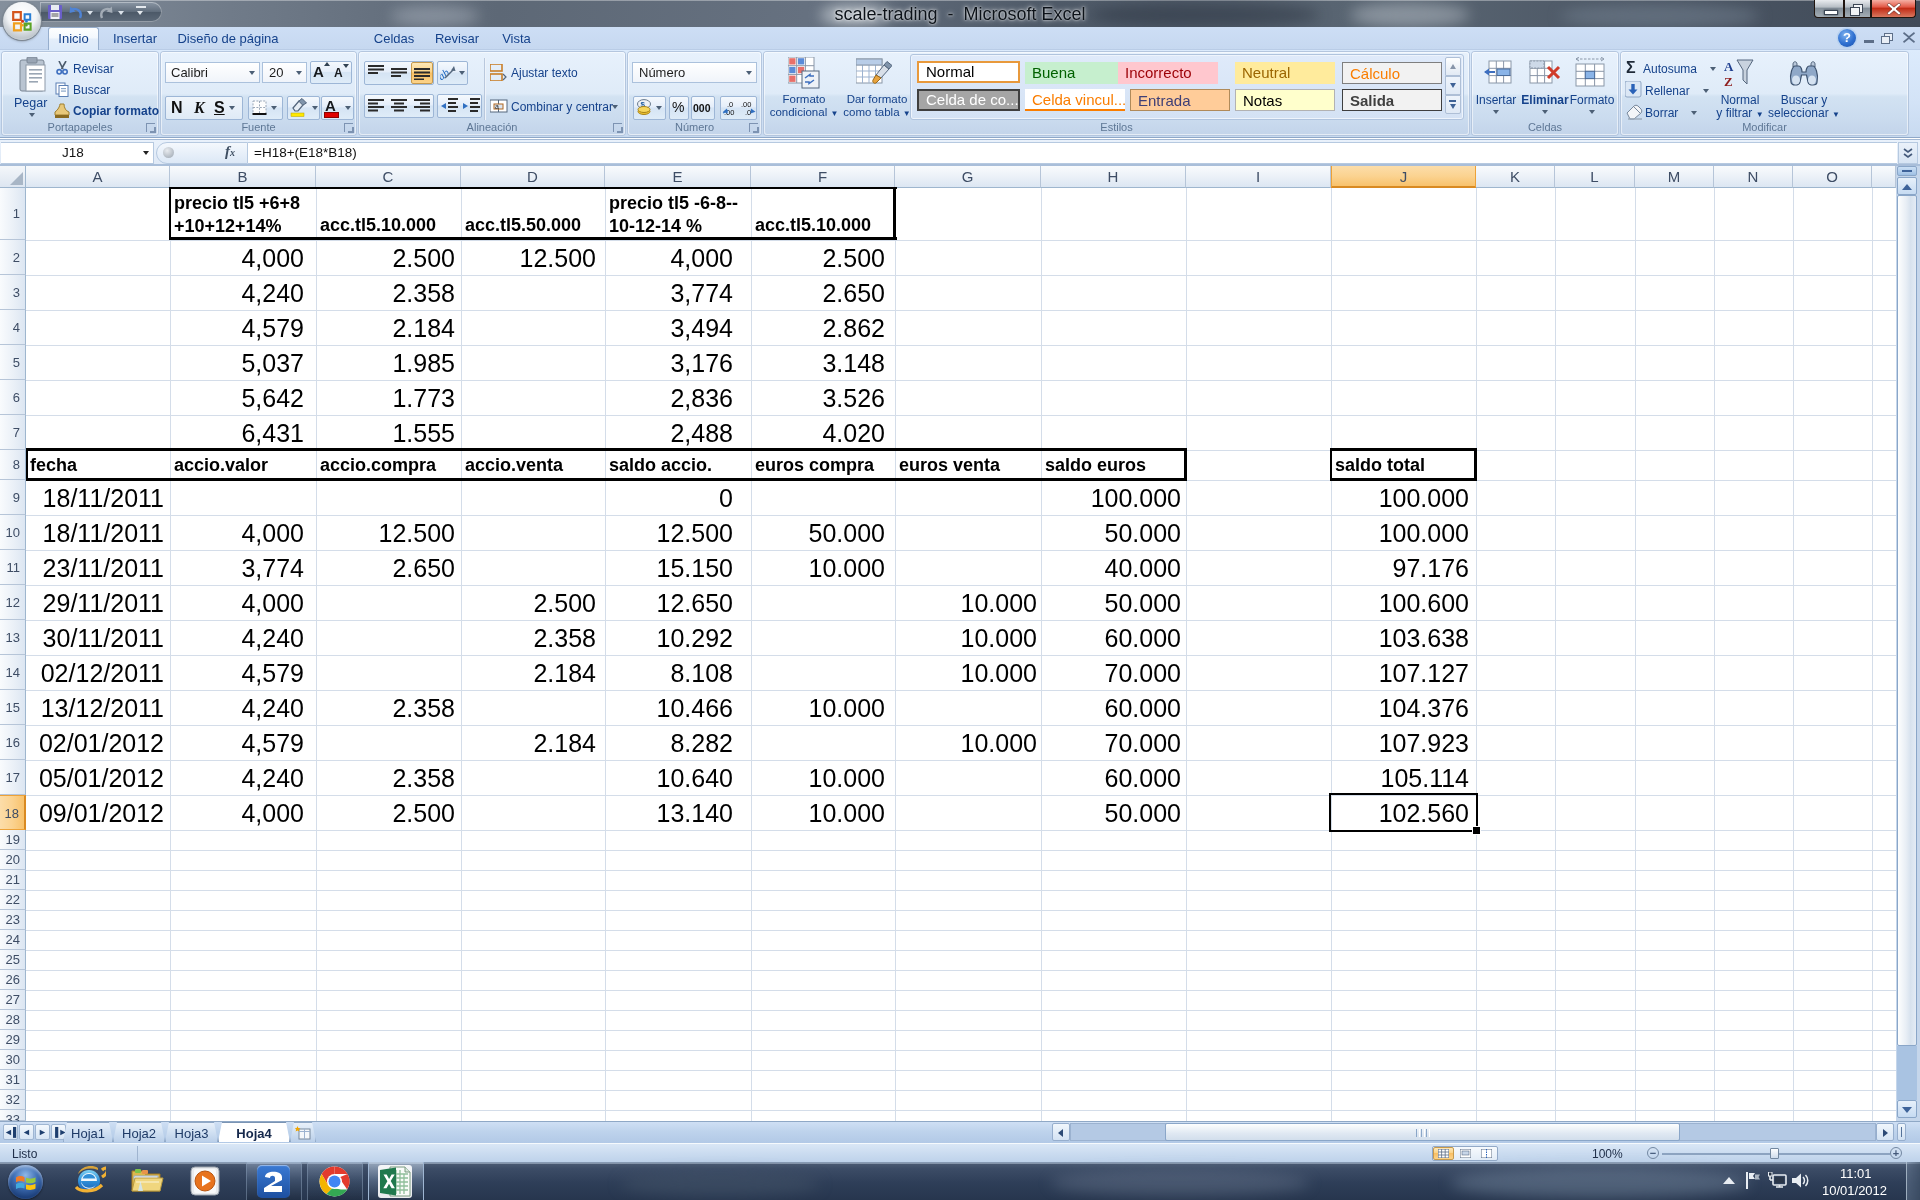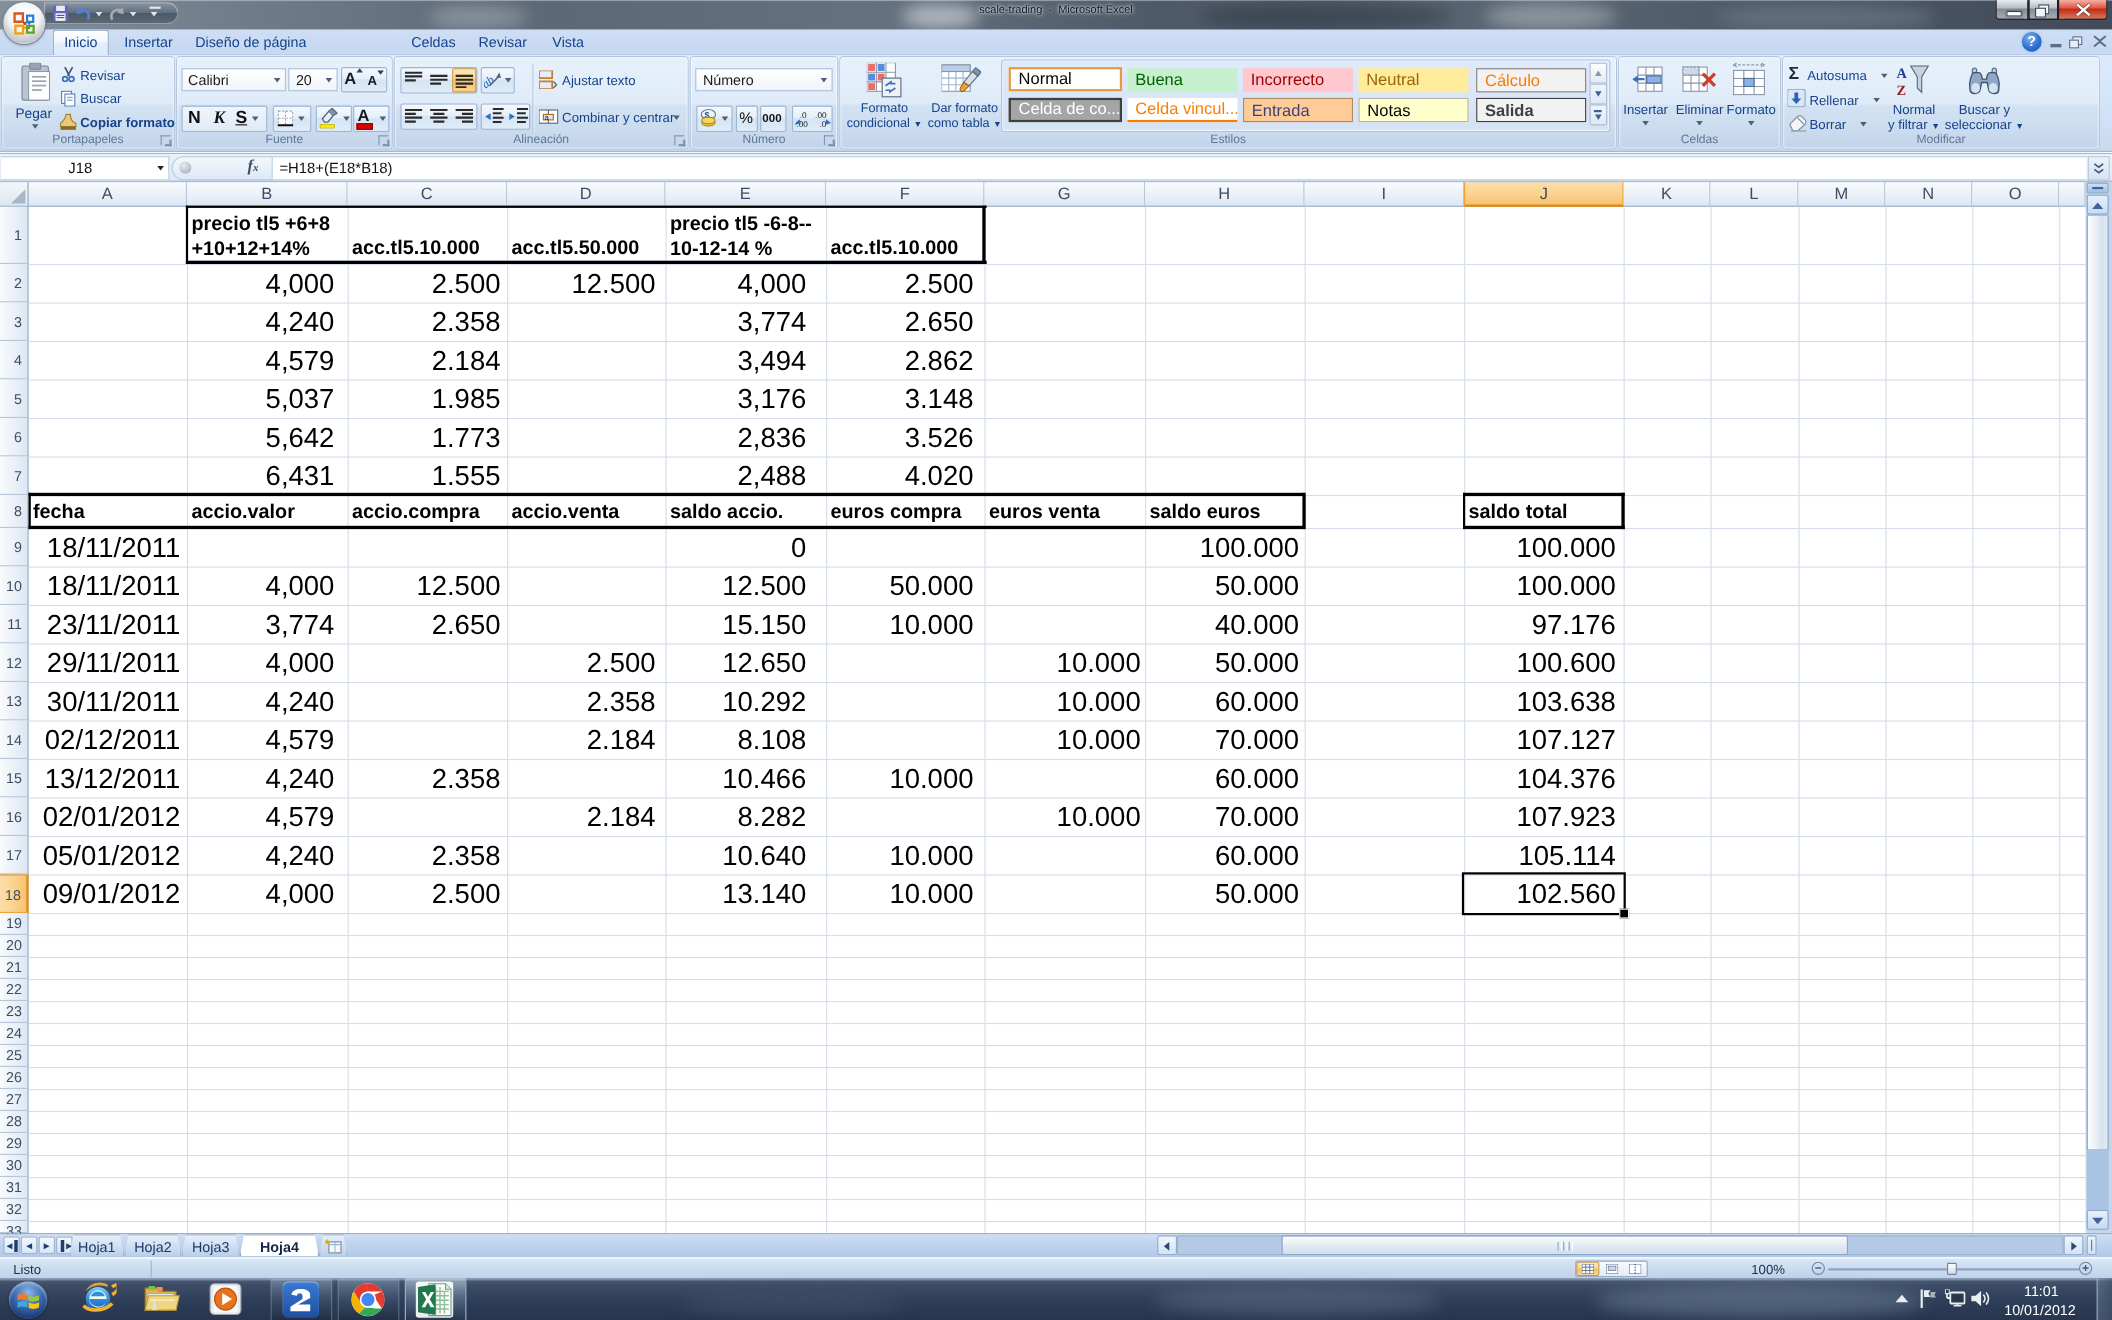--- a/index.html
+++ b/index.html
@@ -1,21 +1,21 @@
 <!DOCTYPE html>
 <html><head><meta charset="utf-8">
 <style>
 html,body{margin:0;padding:0;}
 body{width:1920px;height:1200px;overflow:hidden;position:relative;font-family:"Liberation Sans",sans-serif;background:#fff;}
 .ab{position:absolute;}
 
 #titlebar{left:0;top:0;width:1920px;height:27px;background:linear-gradient(to right,#848f9c 0%,#707b89 12%,#5d6876 26%,#667180 42%,#4e5967 55%,#5a6673 72%,#4b5664 86%,#414b59 100%);}
 #titlebar .shine{left:0;top:0;width:100%;height:1px;background:rgba(255,255,255,.35);}
 .blob{position:absolute;filter:blur(7px);border-radius:50%;}
-#title-text{top:4px;left:820px;width:280px;text-align:center;font-size:10px;color:#0c1219;text-shadow:0 0 5px rgba(255,255,255,.9),0 0 2px rgba(255,255,255,.8);white-space:nowrap;}
+#title-text{top:4px;left:820px;width:280px;text-align:center;font-size:18px;color:#0c1219;text-shadow:0 0 5px rgba(255,255,255,.9),0 0 2px rgba(255,255,255,.8);white-space:nowrap;}
 
 .wbtn{top:0;height:18px;border:1px solid #20150f;border-top:none;box-sizing:border-box;}
 #wb-min{left:1814px;width:30px;border-radius:0 0 0 4px;background:linear-gradient(#e9ecef 0%,#b9c0c7 40%,#848f99 50%,#a4adb5 100%);}
 #wb-max{left:1844px;width:27px;background:linear-gradient(#e9ecef 0%,#b9c0c7 40%,#848f99 50%,#a4adb5 100%);}
 #wb-close{left:1871px;width:45px;border-radius:0 0 4px 0;background:linear-gradient(#f5b0a4 0%,#e35b49 40%,#c22d17 50%,#d9775f 100%);}
 
 #ball{left:3px;top:2px;width:38px;height:38px;border-radius:50%;background:radial-gradient(circle at 50% 32%,#ffffff 0%,#f2f4f6 45%,#d4d9de 60%,#c0c7cd 75%,#e8ebee 100%);box-shadow:0 0 0 1px #7e8893,0 1px 3px rgba(0,0,0,.4);z-index:60;}
 
 #qat{left:40px;top:2px;width:122px;height:20px;border-radius:0 10px 10px 0;background:linear-gradient(#8b97a5 0%,#5f6c7b 50%,#4c5968 51%,#5d6a79 100%);box-shadow:inset 0 0 0 1px rgba(255,255,255,.35);}
 
@@ -311,21 +311,21 @@
     <path d="M0 8 H26 M0 14 H26 M0 20 H26 M6.5 2 V26 M13 2 V26 M19.5 2 V26" stroke="#9db3d0"></path>
     <rect x="0" y="2" width="26" height="6" fill="#b8cdE8" stroke="#8a97a8"></rect>
     <path d="M20 18 L28 8 L33 12 L25 21 Z" fill="#d8dfe8" stroke="#55677e"></path>
     <path d="M28 8 L31 4.5 L36 8.5 L33 12 Z" fill="#8094ab" stroke="#55677e"></path>
     <path d="M20 18 L25 21 L20 26 C18 27,16 25,17 23 Z" fill="#e8a33d" stroke="#9a6a1a"></path>
   </svg>
   <div class="rlbl" style="left:70px;top:41px;width:86px;text-align:center;font-size:11.5px;">Dar formato</div>
   <div class="rlbl" style="left:70px;top:54px;width:86px;text-align:center;font-size:11.5px;">como tabla <span style="font-size:8px;">▼</span></div>
     <div class="stcell" style="left:153px;top:9px;width:103px;background:#fff;border:2px solid #e8993c;color:#000;line-height:18px;">Normal</div>
   <div class="stcell" style="left:261px;top:10px;width:100px;background:#c6efce;color:#006100;">Buena</div>
-  <div class="stcell" style="left:366px;top:10px;width:100px;background:#ffc7ce;color:#9c0006;">Incorrecto</div>
+  <div class="stcell" style="left:354px;top:10px;width:100px;background:#ffc7ce;color:#9c0006;">Incorrecto</div>
   <div class="stcell" style="left:471px;top:10px;width:100px;background:#ffeb9c;color:#9c6500;">Neutral</div>
   <div class="stcell" style="left:578px;top:10px;width:100px;background:#f2f2f2;color:#fa7d00;border:1px solid #7f7f7f;">Cálculo</div>
   <div class="stcell" style="left:153px;top:37px;width:103px;background:#a5a5a5;color:#ffffff;border:2px solid #3f3f3f;line-height:18px;">Celda de co...</div>
   <div class="stcell" style="left:261px;top:37px;width:100px;background:#fff;color:#fa7d00;border-bottom:2px solid #fa7d00;">Celda vincul...</div>
   <div class="stcell" style="left:366px;top:37px;width:100px;background:#ffcc99;color:#3f3f76;border:1px solid #b08a5a;">Entrada</div>
   <div class="stcell" style="left:471px;top:37px;width:100px;background:#ffffcc;color:#000;border:1px solid #b2b2b2;">Notas</div>
   <div class="stcell" style="left:578px;top:37px;width:100px;background:#f2f2f2;color:#3f3f3f;border:1px solid #3f3f3f;font-weight:bold;">Salida</div>
   <div class="ab" style="left:681px;top:5px;width:16px;height:19px;background:linear-gradient(#fdfefe,#e2eaf4);border:1px solid #aebfd6;border-radius:2px 2px 0 0;box-sizing:border-box;">
       <div class="ab" style="left:4px;top:6px;width:0;height:0;border-left:3.5px solid transparent;border-right:3.5px solid transparent;border-bottom:5px solid #8795a9;"></div>
     </div>
@@ -347,21 +347,21 @@
       <path d="M6 9.5 L1 13 L6 16.5 Z" fill="#3e6fbf"></path>
   </svg>
   <div class="rlbl" style="left:0;top:41px;width:48px;text-align:center;">Insertar</div>
   <div class="dda" style="left:21px;top:58px;"></div>
   <svg class="ab" style="left:56px;top:7px;" width="34" height="28" viewBox="0 0 34 28">
     <rect x="2" y="2" width="22" height="22" fill="#fff" stroke="#8a97a8"></rect>
       <path d="M9.3 2 V24 M16.6 2 V24 M2 9.3 H24 M2 16.6 H24" stroke="#8a97a8"></path>
     <rect x="2" y="2" width="14" height="7" fill="#cdd9e8" stroke="#8a97a8" stroke-dasharray="2 1.2"></rect>
     <path d="M20 8 L31 19 M31 8 L20 19" stroke="#d03b2a" stroke-width="3"></path>
   </svg>
-  <div class="rlbl" style="left:46px;top:41px;width:54px;text-align:center;">Eliminar</div>
+  <div class="rlbl" style="left:46px;top:41px;width:54px;text-align:center;font-weight:bold;">Eliminar</div>
   <div class="dda" style="left:70px;top:58px;"></div>
   <svg class="ab" style="left:102px;top:5px;" width="32" height="31" viewBox="0 0 32 31">
     <path d="M2 2 H30" stroke="#8a97a8" stroke-dasharray="2.5 1.5"></path>
       <path d="M5 0 L2 2 L5 4 M27 0 L30 2 L27 4" fill="none" stroke="#8a97a8"></path>
     <rect x="2" y="7" width="28" height="22" fill="#fff" stroke="#8a97a8"></rect>
       <path d="M11.3 7 V29 M20.6 7 V29 M2 14.3 H30 M2 21.6 H30" stroke="#8a97a8"></path>
     <rect x="11.3" y="14.3" width="9.3" height="7.3" fill="#8ab4e8" stroke="#4a6c9b"></rect>
   </svg>
   <div class="rlbl" style="left:94px;top:41px;width:52px;text-align:center;">Formato</div>
   <div class="dda" style="left:117px;top:58px;"></div>

